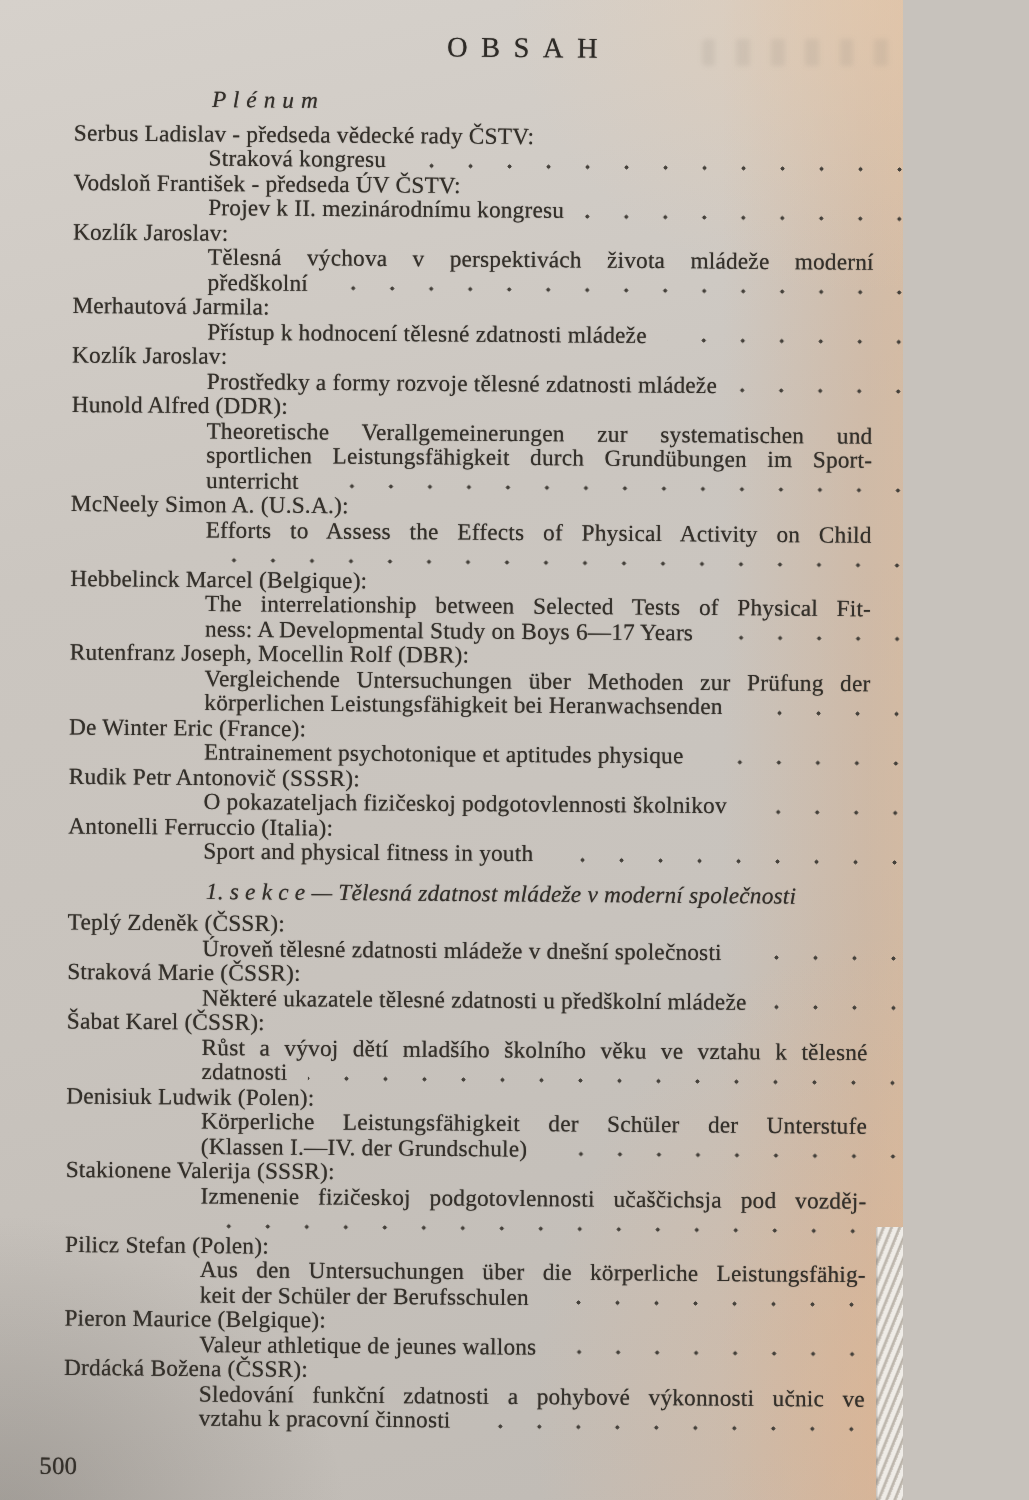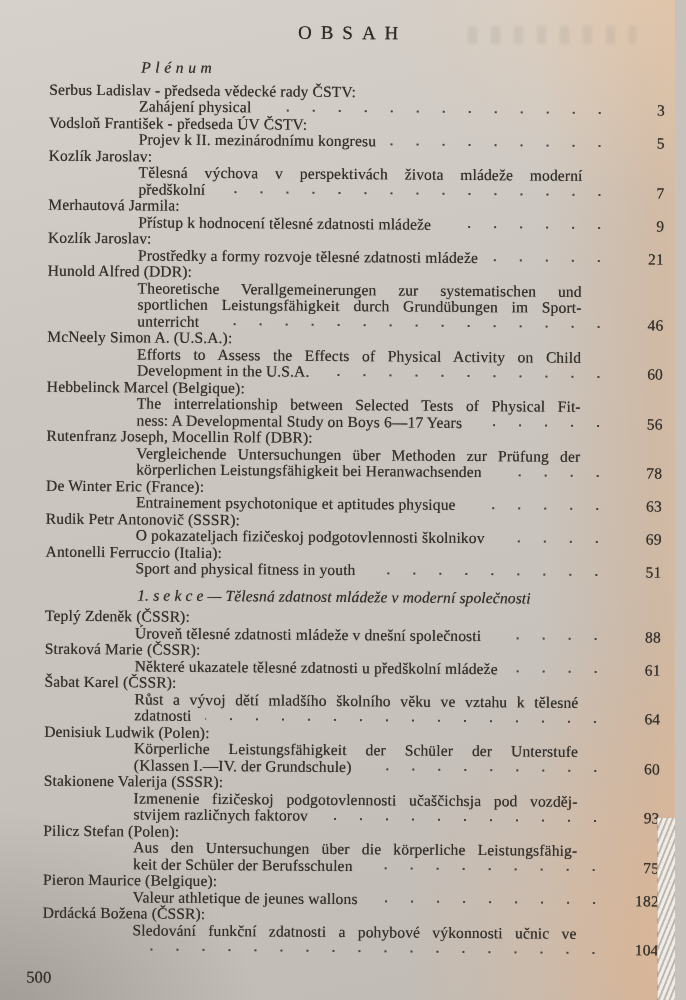--- a/index.html
+++ b/index.html
@@ -3,21 +3,21 @@
 <meta charset="utf-8">
 <style>
   html, body { margin: 0; padding: 0; }
   body {
     width: 686px; height: 1000px; overflow: hidden;
     font-family: "Liberation Serif", "DejaVu Serif", serif;
     color: #34302a;
     background: #c7c2bc;
   }
   .scan {
-    position: relative; width: 675px; height: 1000px; overflow: hidden;
+    position: relative; width: 602px; height: 1000px; overflow: hidden;
     background:
       radial-gradient(55% 30% at 0% 102%, rgba(85,81,76,0.32) 0%, rgba(85,81,76,0) 70%),
       radial-gradient(70% 55% at 101% 95%, rgba(231,183,143,0.55) 0%, rgba(231,183,143,0) 60%),
       radial-gradient(55% 28% at 95% 0%, rgba(235,205,173,0.50) 0%, rgba(235,205,173,0) 70%),
       linear-gradient(to right, rgba(216,170,130,0) 80%, rgba(214,168,128,0.38) 96%, rgba(220,176,136,0.5) 100%),
       linear-gradient(168deg, #d6d1cb 0%, #cbc6c0 35%, #c8c3bd 62%, #c0bbb5 100%);
   }
   
   .page {
     position: absolute; left: 0; top: 0; width: 686px; height: 1000px;
@@ -66,21 +66,21 @@
 
 <div class="scan">
   <div class="page">
     <div class="obsah">OBSAH</div>
     <div id="content">
         <div class="sec-head first">P l é n u m</div>
         <div class="entry">
           <div class="author">Serbus Ladislav - předseda vědecké rady ČSTV:</div>
           <div class="tlines">
             <div class="tline last">
-              <span class="ttext">Zahájení physical</span>
+              <span class="ttext">Straková kongresu</span>
               <span class="dots"></span>
               <span class="pg">3</span>
             </div>
           </div>
         </div>
         <div class="entry">
           <div class="author">Vodsloň František - předseda ÚV ČSTV:</div>
           <div class="tlines">
             <div class="tline last">
               <span class="ttext">Projev k II. mezinárodnímu kongresu</span>
@@ -130,21 +130,20 @@
               <span class="dots"></span>
               <span class="pg">46</span>
             </div>
           </div>
         </div>
         <div class="entry">
           <div class="author">McNeely Simon A. (U.S.A.):</div>
           <div class="tlines">
             <div class="tline just">Efforts to Assess the Effects of Physical Activity on Child</div>
             <div class="tline last">
-              <span class="ttext">Development in the U.S.A.</span>
               <span class="dots"></span>
               <span class="pg">60</span>
             </div>
           </div>
         </div>
         <div class="entry">
           <div class="author">Hebbelinck Marcel (Belgique):</div>
           <div class="tlines">
             <div class="tline just">The interrelationship between Selected Tests of Physical Fit-</div>
             <div class="tline last">
@@ -236,21 +235,20 @@
               <span class="dots"></span>
               <span class="pg">60</span>
             </div>
           </div>
         </div>
         <div class="entry">
           <div class="author">Stakionene Valerija (SSSR):</div>
           <div class="tlines">
             <div class="tline just">Izmenenie fizičeskoj podgotovlennosti učaščichsja pod vozděj-</div>
             <div class="tline last">
-              <span class="ttext">stvijem različnych faktorov</span>
               <span class="dots"></span>
               <span class="pg">93</span>
             </div>
           </div>
         </div>
         <div class="entry">
           <div class="author">Pilicz Stefan (Polen):</div>
           <div class="tlines">
             <div class="tline just">Aus den Untersuchungen über die körperliche Leistungsfähig-</div>
             <div class="tline last">
@@ -268,20 +266,21 @@
               <span class="dots"></span>
               <span class="pg">182</span>
             </div>
           </div>
         </div>
         <div class="entry">
           <div class="author">Drdácká Božena (ČSSR):</div>
           <div class="tlines">
             <div class="tline just">Sledování funkční zdatnosti a pohybové výkonnosti učnic ve</div>
             <div class="tline last">
+              <span class="ttext">vztahu k pracovní činnosti</span>
               <span class="dots"></span>
               <span class="pg">104</span>
             </div>
           </div>
         </div>
       </div>
     <div class="folio">500</div>
   </div>
   <div class="fore-edge"></div>
   <div class="bleed"></div>

